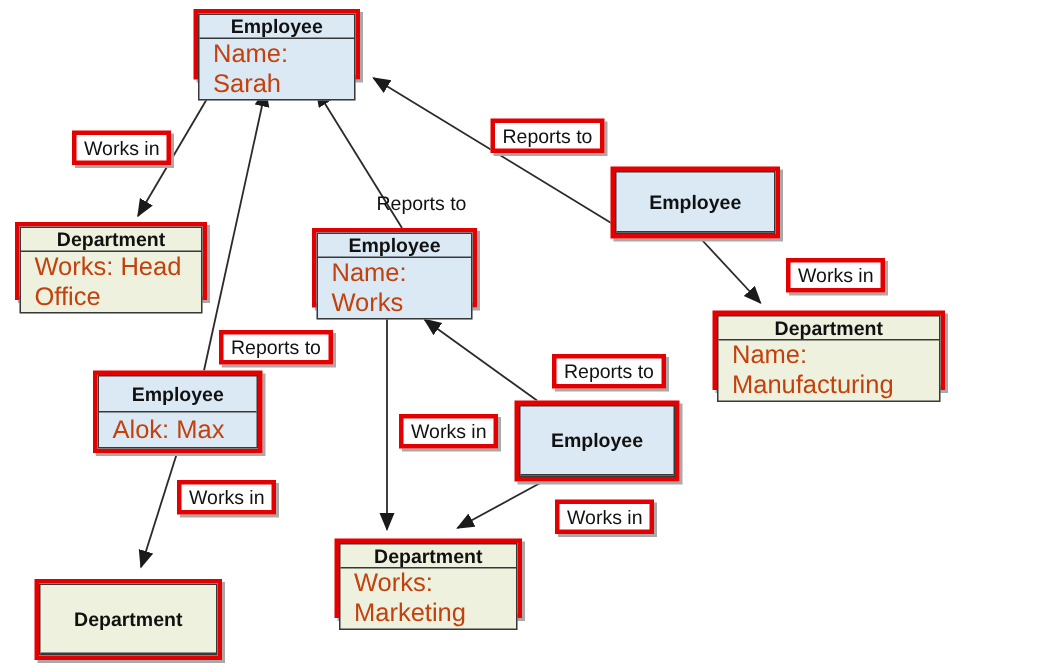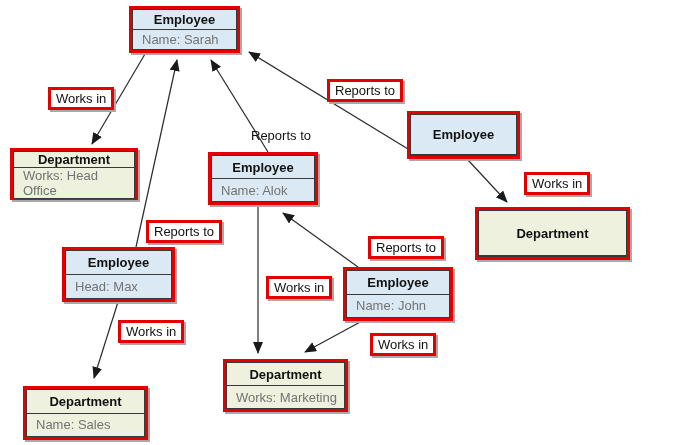--- a/index.html
+++ b/index.html
@@ -29,21 +29,21 @@
   }
   .node.employee .node-inner { background: var(--employee-fill, #dbe9f4); }
   .node.department .node-inner { background: var(--department-fill, #eef1de); }
   .node-title {
     flex: 1; display: flex; align-items: center; justify-content: center;
     font-weight: bold; font-size: 13px; color: #111;
     border-bottom: 1px solid var(--node-border, #383838);
   }
   .node-body {
     flex: 1; display: flex; align-items: center;
-    padding-left: 9px; font-size: 13px; color: #737373;
+    padding-left: 9px; font-size: 17px; color: #c2410c;
   }
 
   .edge-label {
     position: absolute;
     font-size: 13px; color: #111;
     white-space: nowrap;
   }
   .edge-label.boxed {
     background: #ffffff;
     border: 3px solid var(--highlight, #e40000);
@@ -84,61 +84,60 @@
   <div class="node department" style="left:10px; top:148px; width:128px; height:52px;">
     <div class="node-inner">
       <div class="node-title">Department</div>
       <div class="node-body">Works: Head Office</div>
     </div>
   </div>
 
   <div class="node employee" style="left:208px; top:152px; width:110px; height:53px;">
     <div class="node-inner">
       <div class="node-title">Employee</div>
-      <div class="node-body">Name: Alok</div>
+      <div class="node-body">Name: Works</div>
     </div>
   </div>
 
   <div class="node employee" style="left:407px; top:111px; width:113px; height:48px;">
     <div class="node-inner">
       <div class="node-title">Employee</div>
     </div>
   </div>
 
   <div class="node department" style="left:475px; top:207px; width:155px; height:53px;">
     <div class="node-inner">
       <div class="node-title">Department</div>
+      <div class="node-body">Name: Manufacturing</div>
     </div>
   </div>
 
   <div class="node employee" style="left:62px; top:247px; width:113px; height:55px;">
     <div class="node-inner">
       <div class="node-title">Employee</div>
-      <div class="node-body">Head: Max</div>
+      <div class="node-body">Alok: Max</div>
     </div>
   </div>
 
   <div class="node employee" style="left:343px; top:267px; width:110px; height:54px;">
     <div class="node-inner">
       <div class="node-title">Employee</div>
-      <div class="node-body">Name: John</div>
     </div>
   </div>
 
   <div class="node department" style="left:223px; top:359px; width:125px; height:53px;">
     <div class="node-inner">
       <div class="node-title">Department</div>
       <div class="node-body">Works: Marketing</div>
     </div>
   </div>
 
   <div class="node department" style="left:23px; top:386px; width:125px; height:54px;">
     <div class="node-inner">
       <div class="node-title">Department</div>
-      <div class="node-body">Name: Sales</div>
     </div>
   </div>
 
   <div class="edge-label boxed" style="left:48px; top:87px;">Works in</div>
 
   <div class="edge-label boxed" style="left:146px; top:220px;">Reports to</div>
 
   <div class="edge-label plain" style="left:247px; top:126px;">Reports to</div>
 
   <div class="edge-label boxed" style="left:327px; top:79px;">Reports to</div>

